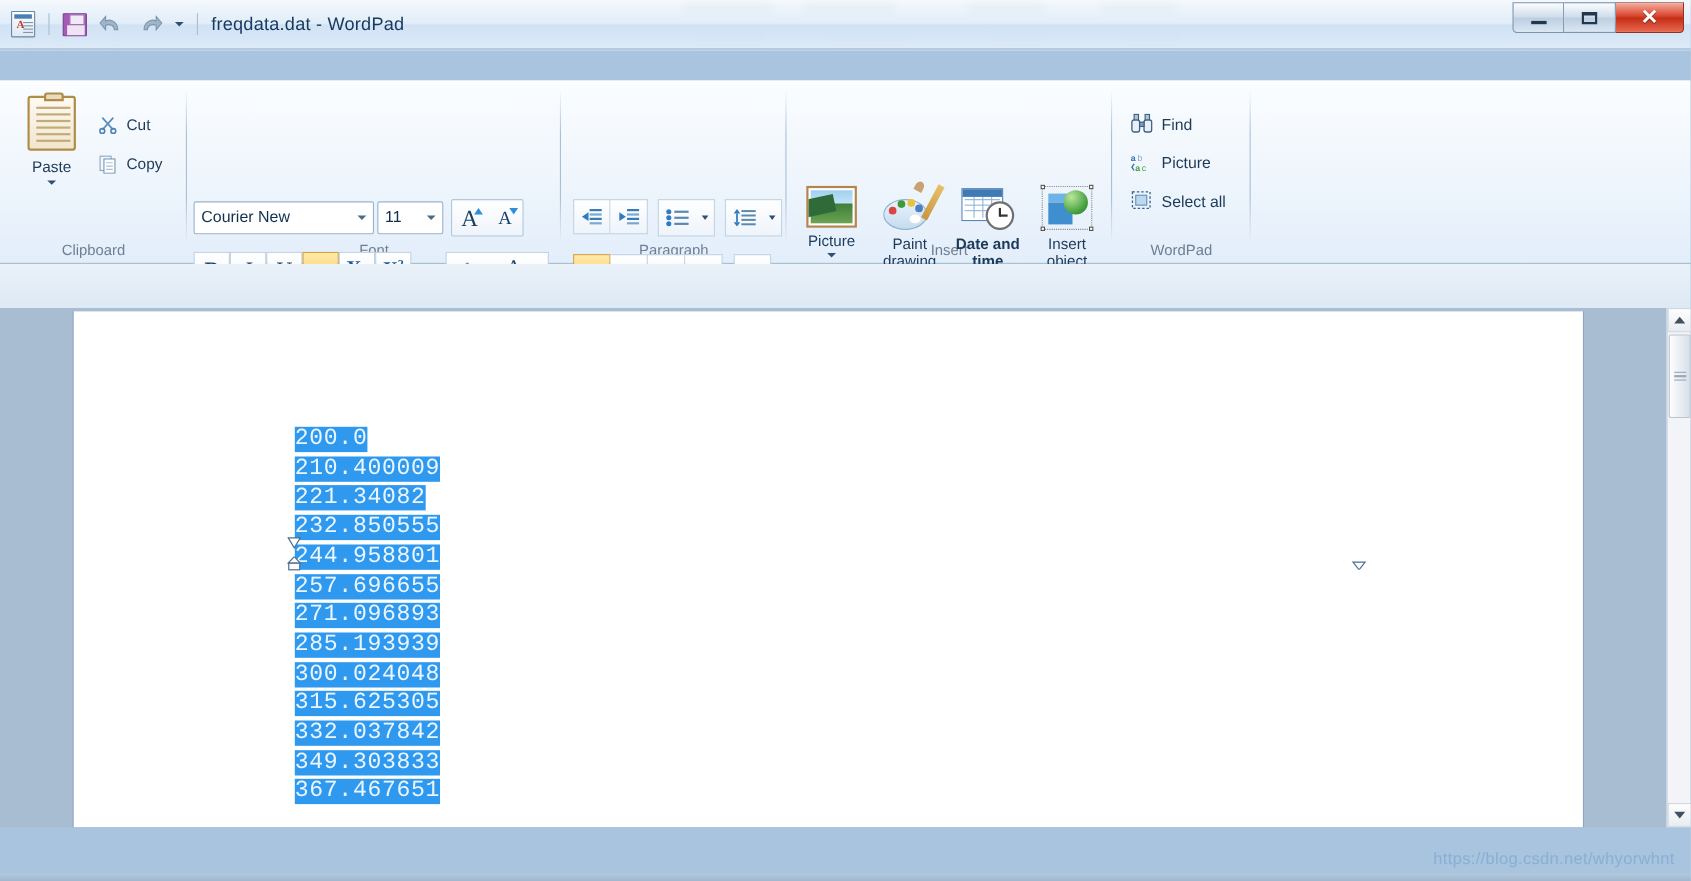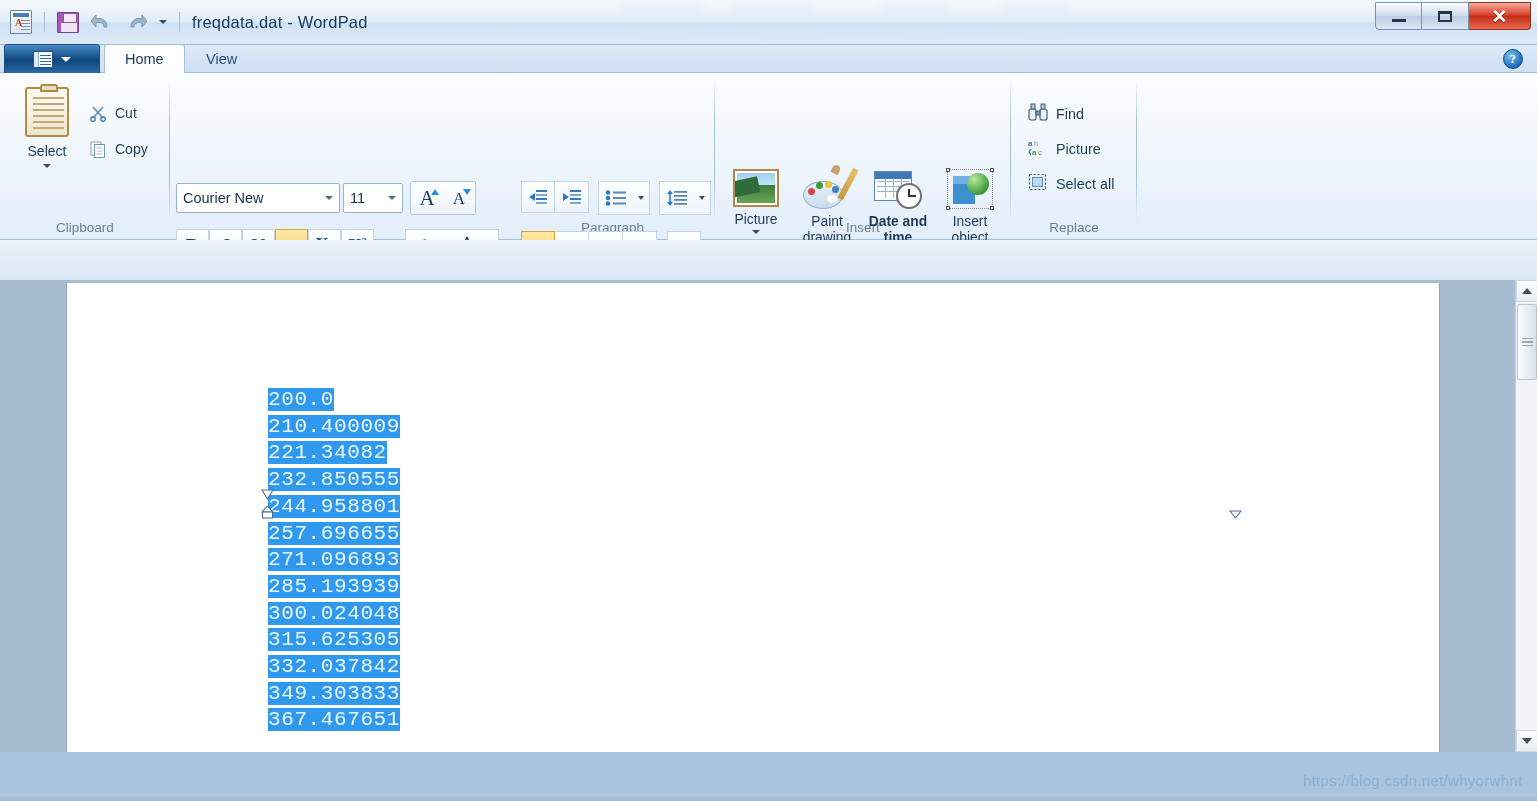--- a/index.html
+++ b/index.html
@@ -356,54 +356,35 @@
           </div>
         <div class="wbtn">
             <div class="glyph-max"></div>
           </div>
         <div class="wbtn close">
             <span class="glyph-close">✕</span>
           </div>
       </div>
     </div>
 
-    <div class="tabstrip">
-      <div class="appbtn">
-        <div class="doc">
-          <span class="sd"></span>
-          <i style="top:3px;"></i>
-            <i style="top:6px;"></i>
-            <i style="top:9px;"></i>
-            <i style="top:12px;"></i>
-        </div>
-        <div class="cr"></div>
-      </div>
-      <div class="tab active" style="left:104px;">
-        <span>Home</span>
-      </div>
-      <div class="tab" style="left:186px;">
-        <span>View</span>
-      </div>
-      <div class="helpicon">?</div>
-    </div>
 
     <div class="ribbon">
 
       <div class="grp" style="left:0;width:170px;">
         <div class="paste-btn">
           <div class="clipboard-ico">
             <span class="clip"></span>
             <i style="top:8px;"></i>
               <i style="top:14px;"></i>
               <i style="top:20px;"></i>
             <i style="top:26px;"></i>
               <i style="top:32px;"></i>
               <i style="top:38px;"></i>
           </div>
-          <div class="paste-lbl">Select</div>
+          <div class="paste-lbl">Paste</div>
           <div class="paste-car"></div>
         </div>
         <div class="cmd" style="left:88px;top:30px;">
           <span class="ci">
             <svg width="18" height="18" viewBox="0 0 18 18">
               <line x1="4" y1="3" x2="14" y2="14" stroke="#5b8fbe" stroke-width="1.6"></line>
               <line x1="14" y1="3" x2="4" y2="14" stroke="#5b8fbe" stroke-width="1.6"></line>
               <circle cx="4" cy="15" r="2.2" fill="none" stroke="#4a82b5" stroke-width="1.4"></circle>
               <circle cx="14" cy="15" r="2.2" fill="none" stroke="#4a82b5" stroke-width="1.4"></circle>
             </svg>
@@ -419,20 +400,24 @@
               <line x1="7.5" y1="11" x2="13.5" y2="11" stroke="#a8bed2" stroke-width="1"></line>
               <line x1="7.5" y1="14" x2="13.5" y2="14" stroke="#a8bed2" stroke-width="1"></line>
             </svg>
           </span>
           <span>Copy</span>
         </div>
         <div class="grp-label">Clipboard</div>
         <div class="grp-div" style="left:169px;"></div>
       </div>
 
+      <div class="grp" style="left:170px;width:340px;">
+        <div class="grp-label">Font</div>
+        <div class="grp-div" style="left:339px;"></div>
+      </div>
 
       <div class="fontbox">
         <span>Courier New</span>
         <span class="dd"></span>
       </div>
       <div class="sizebox">
         <span>11</span>
         <span class="dd"></span>
       </div>
       <div class="grow-box">
@@ -645,21 +630,21 @@
           <span class="hnd" style="left:-2px;bottom:-2px;"></span>
           <span class="hnd" style="right:-2px;bottom:-2px;"></span>
         </div>
         <div class="lbl">
           <span>Insert</span><br>
           <span>object</span>
         </div>
       </div>
 
       <div class="grp" style="left:1011px;width:126px;">
-        <div class="grp-label">Replace</div>
+        <div class="grp-label">WordPad</div>
         <div class="grp-div" style="left:125px;"></div>
       </div>
 
       <div class="ecmd" style="top:30px;">
         <span class="ci">
           <svg width="20" height="18" viewBox="0 0 20 18">
             <rect x="1" y="6" width="7" height="11" rx="2" fill="#e9f0f7" stroke="#3d5f80" stroke-width="1.2"></rect>
             <rect x="12" y="6" width="7" height="11" rx="2" fill="#e9f0f7" stroke="#3d5f80" stroke-width="1.2"></rect>
             <rect x="3" y="1" width="4" height="5" fill="#adc3d6" stroke="#3d5f80" stroke-width="1"></rect>
             <rect x="13" y="1" width="4" height="5" fill="#adc3d6" stroke="#3d5f80" stroke-width="1"></rect>

